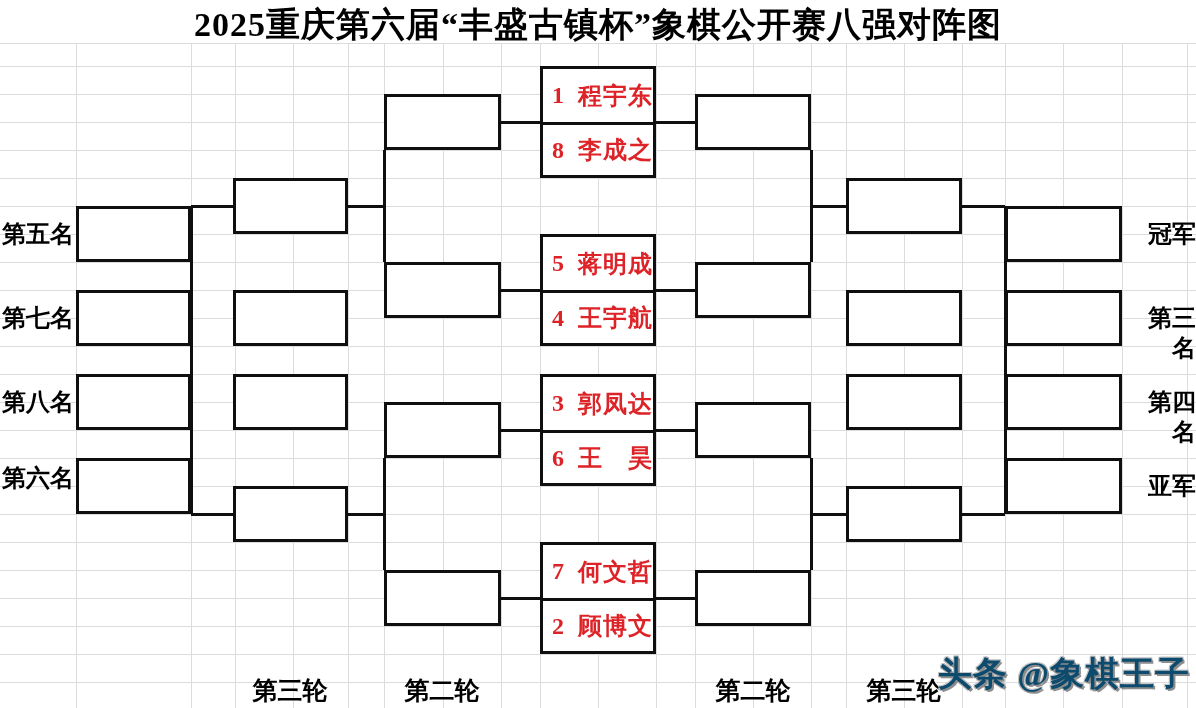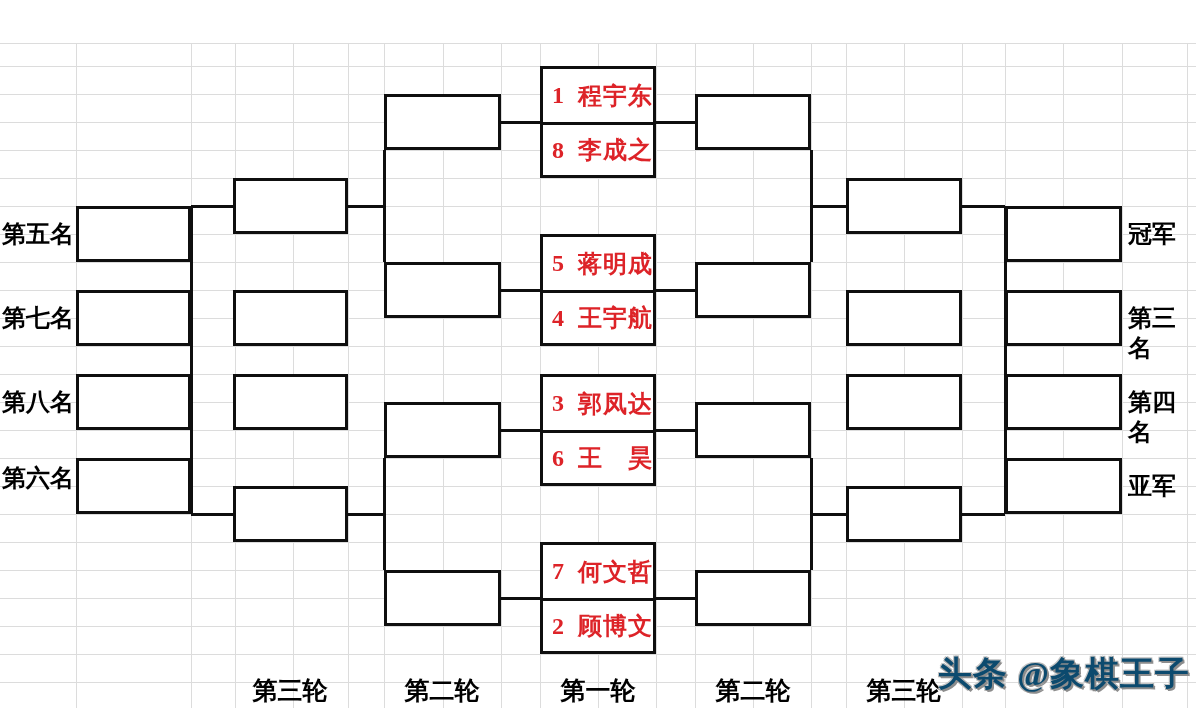--- a/index.html
+++ b/index.html
@@ -22,21 +22,21 @@
   .pcell{height:53px;display:flex;align-items:center;padding-left:9px;box-sizing:border-box;}
   .pcell.lower{border-top:3px solid var(--line);}
   .seed{width:30px;color:var(--red);font-weight:bold;font-size:24px;}
   .pname{color:var(--red);font-weight:bold;font-size:24px;letter-spacing:1px;white-space:pre;}
   
   .title{position:absolute;left:0;top:2px;width:100%;text-align:center;
          font-size:34px;font-weight:bold;color:#000;letter-spacing:1px;}
   .side-label{position:absolute;height:30px;line-height:30px;font-size:24px;
               font-weight:bold;color:#000;}
   .side-label.left{left:2px;width:73px;text-align:left;}
-  .side-label.right{left:1128px;width:68px;text-align:left;}
+  .side-label.right{left:1128px;width:68px;text-align:right;}
   .round-label{position:absolute;top:676px;width:130px;height:30px;line-height:30px;
                text-align:center;font-size:25px;font-weight:bold;color:#000;}
   .watermark{position:absolute;right:6px;top:651px;font-size:34px;font-weight:bold;
              color:#0c4a6e;letter-spacing:1px;
              text-shadow:2px 2px 0 #8d8d8d,1px 1px 0 #8d8d8d,
                          -1px -1px 0 #c6c6c6,1px -1px 0 #b3b3b3,-1px 1px 0 #b3b3b3;}
 </style>
 </head>
 <body>
 
@@ -133,20 +133,21 @@
       <div class="bbox" style="left: 846px; top: 178px; width: 116px; height: 56px;"></div>
       <div class="bbox" style="left: 846px; top: 290px; width: 116px; height: 56px;"></div>
       <div class="bbox" style="left: 846px; top: 374px; width: 116px; height: 56px;"></div>
       <div class="bbox" style="left: 846px; top: 486px; width: 116px; height: 56px;"></div>
       <div class="bbox" style="left: 1005px; top: 206px; width: 117px; height: 56px;"></div>
       <div class="bbox" style="left: 1005px; top: 290px; width: 117px; height: 56px;"></div>
       <div class="bbox" style="left: 1005px; top: 374px; width: 117px; height: 56px;"></div>
       <div class="bbox" style="left: 1005px; top: 458px; width: 117px; height: 56px;"></div>
     </div>
 
+  <div class="title">2025重庆第六届“丰盛古镇杯”象棋公开赛八强对阵图</div>
 
   <div class="side-label left" style="top:219px">第五名</div>
   <div class="side-label left" style="top:303px">第七名</div>
   <div class="side-label left" style="top:387px">第八名</div>
   <div class="side-label left" style="top:463px">第六名</div>
 
   <div class="side-label right" style="top:219px">冠军</div>
   <div class="side-label right" style="top:303px">第三名</div>
   <div class="side-label right" style="top:387px">第四名</div>
   <div class="side-label right" style="top:471px">亚军</div>
@@ -190,18 +191,17 @@
       <span class="pname">何文哲</span>
     </div>
     <div class="pcell lower">
       <span class="seed">2</span>
       <span class="pname">顾博文</span>
     </div>
   </div>
 
   <div class="round-label" style="left:225px">第三轮</div>
   <div class="round-label" style="left:377px">第二轮</div>
-  <div class="round-label" style="left:533px">第一轮</div>
   <div class="round-label" style="left:688px">第二轮</div>
   <div class="round-label" style="left:839px">第三轮</div>
 
   <div class="watermark">头条 @象棋王子</div>
 </div>
 
 </body></html>

